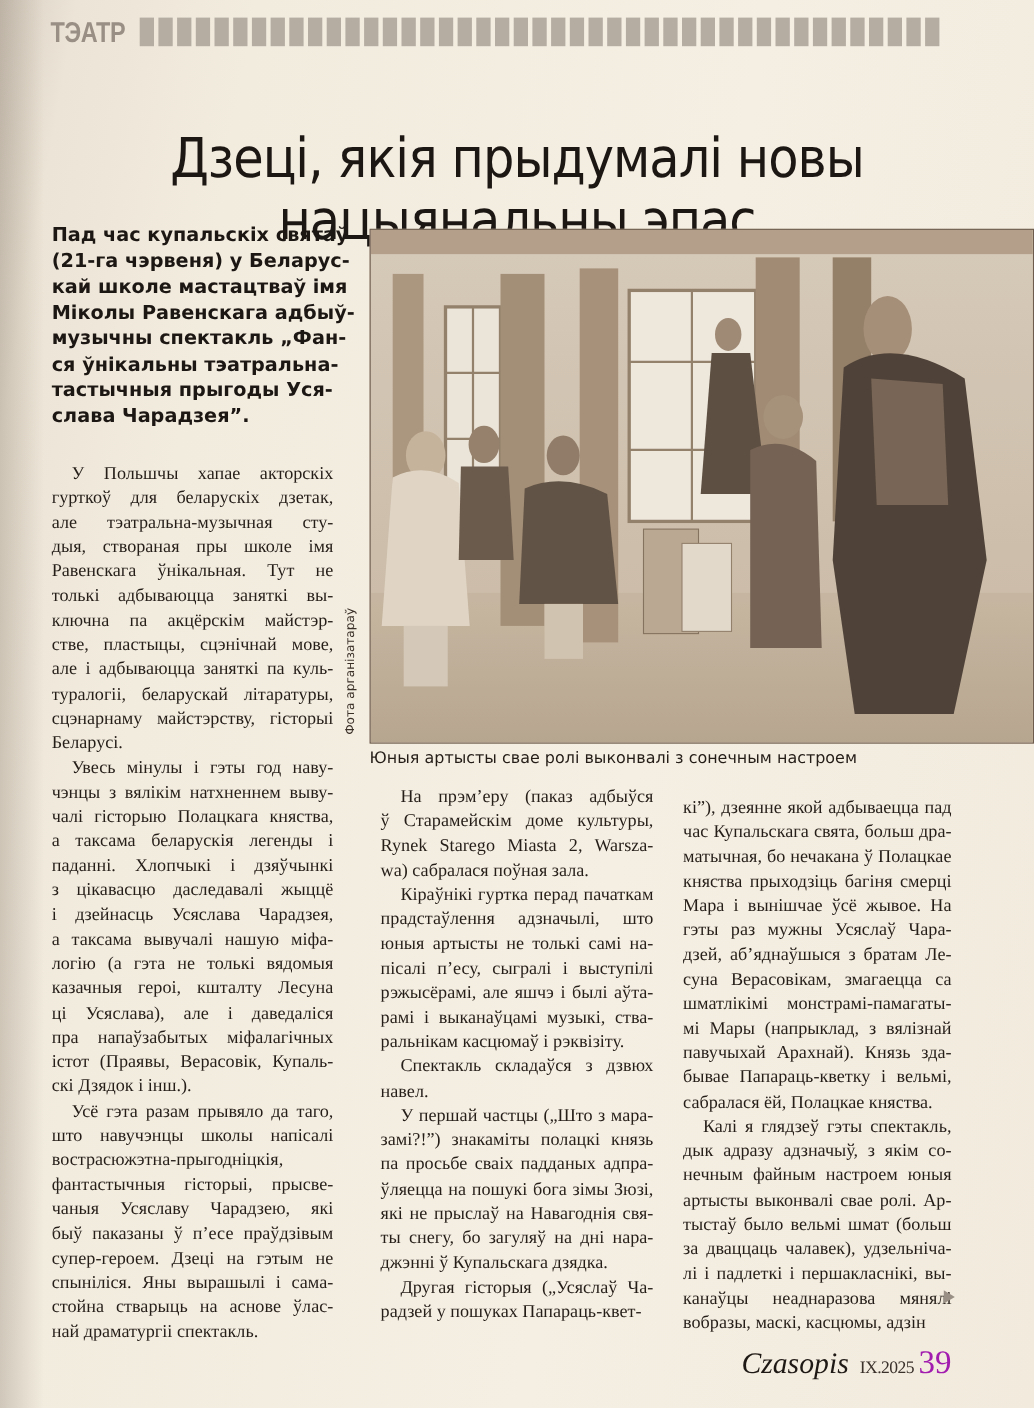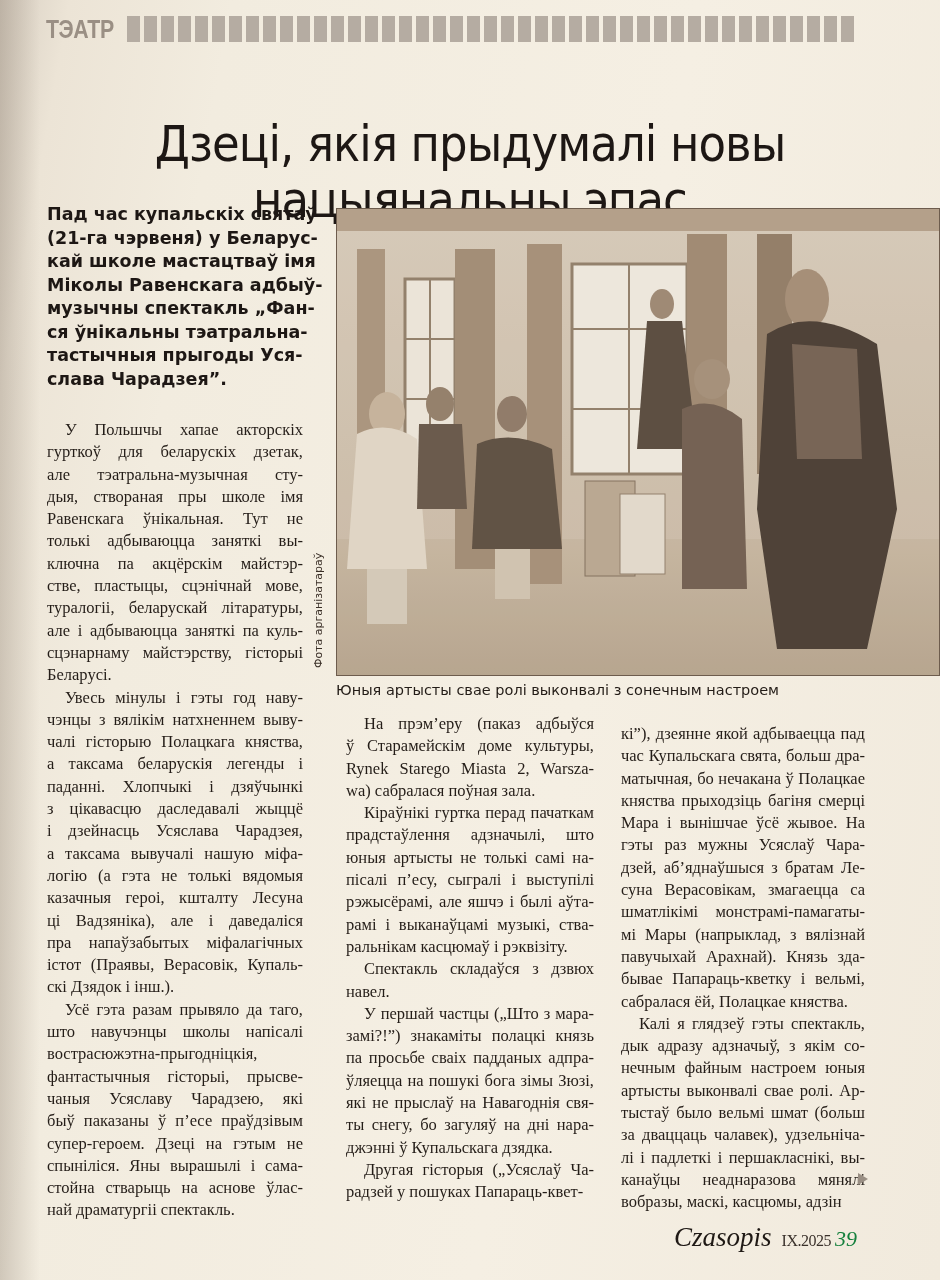--- a/index.html
+++ b/index.html
@@ -67,21 +67,21 @@
   .cont-arrow {
     position: absolute; left: 858px; top: 1173px; width: 0; height: 0;
     border-top: 6px solid transparent; border-bottom: 6px solid transparent; border-left: 10px solid #9a8f84;
   }
 
   .footer {
     position: absolute; left: 662px; top: 1222px; display: flex; align-items: baseline; gap: 10px; margin-left: 12px;
   }
   .footer-mag { font-family: "Liberation Serif", "DejaVu Serif", serif; font-style: italic; font-size: 27px; color: #1f1915; }
   .footer-issue { font-family: Liberation Serif, serif; font-size: 16px; color: #3a312b; letter-spacing: -0.5px; }
-  .footer-page { font-family: "Liberation Serif", "DejaVu Serif", serif; font-size: 22px; color: #15803d; margin-left: -6px; font-style: italic; }
+  .footer-page { font-family: "Liberation Serif", "DejaVu Serif", serif; font-size: 30px; color: #a21caf; margin-left: -6px; }
 </style>
 </head>
 <body>
 
 <div class="page-shadow"></div>
 
 <div class="section-head">
   <span class="section-label">ТЭАТР</span>
   <div class="bars" id="bars">
       <span style="background: rgb(181, 172, 162);"></span>
@@ -206,35 +206,35 @@
 
 <div class="col col1" id="col0">
     <span class="ln indent">У Польшчы хапае акторскіх</span>
     <span class="ln">гурткоў для беларускіх дзетак,</span>
     <span class="ln">але тэатральна-музычная сту-</span>
     <span class="ln">дыя, створаная пры школе імя</span>
     <span class="ln">Равенскага ўнікальная. Тут не</span>
     <span class="ln">толькі адбываюцца заняткі вы-</span>
     <span class="ln">ключна па акцёрскім майстэр-</span>
     <span class="ln">стве, пластыцы, сцэнічнай мове,</span>
+    <span class="ln">але і адбываюцца заняткі па куль-</span>
     <span class="ln">туралогіі, беларускай літаратуры,</span>
-    <span class="ln">але і адбываюцца заняткі па куль-</span>
     <span class="ln">сцэнарнаму майстэрству, гісторыі</span>
     <span class="ln last">Беларусі.</span>
     <span class="ln indent">Увесь мінулы і гэты год наву-</span>
     <span class="ln">чэнцы з вялікім натхненнем выву-</span>
     <span class="ln">чалі гісторыю Полацкага княства,</span>
     <span class="ln">а таксама беларускія легенды і</span>
     <span class="ln">паданні. Хлопчыкі і дзяўчынкі</span>
     <span class="ln">з цікавасцю даследавалі жыццё</span>
     <span class="ln">і дзейнасць Усяслава Чарадзея,</span>
     <span class="ln">а таксама вывучалі нашую міфа-</span>
     <span class="ln">логію (а гэта не толькі вядомыя</span>
     <span class="ln">казачныя героі, кшталту Лесуна</span>
-    <span class="ln">ці Вадзяніка), але і даведаліся</span>
+    <span class="ln">ці Усяслава), але і даведаліся</span>
     <span class="ln">пра напаўзабытых міфалагічных</span>
     <span class="ln">істот (Праявы, Верасовік, Купаль-</span>
     <span class="ln last">скі Дзядок і інш.).</span>
     <span class="ln indent">Усё гэта разам прывяло да таго,</span>
     <span class="ln">што навучэнцы школы напісалі</span>
     <span class="ln last">вострасюжэтна-прыгодніцкія,</span>
     <span class="ln">фантастычныя гісторыі, прысве-</span>
     <span class="ln">чаныя Усяславу Чарадзею, які</span>
     <span class="ln">быў паказаны ў п’есе праўдзівым</span>
     <span class="ln">супер-героем. Дзеці на гэтым не</span>

